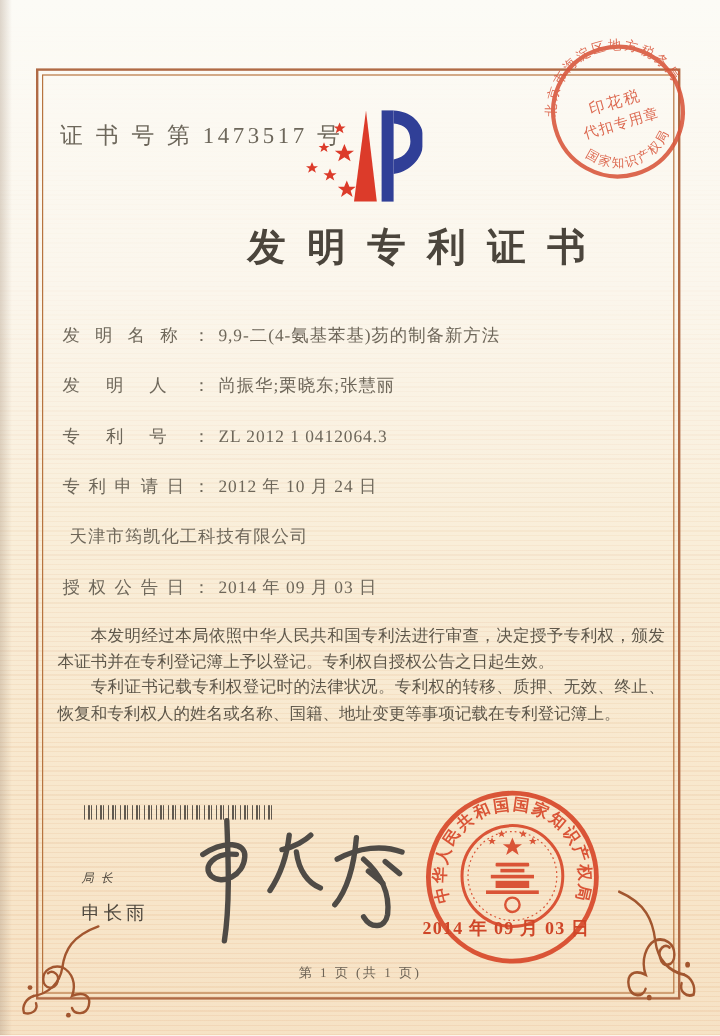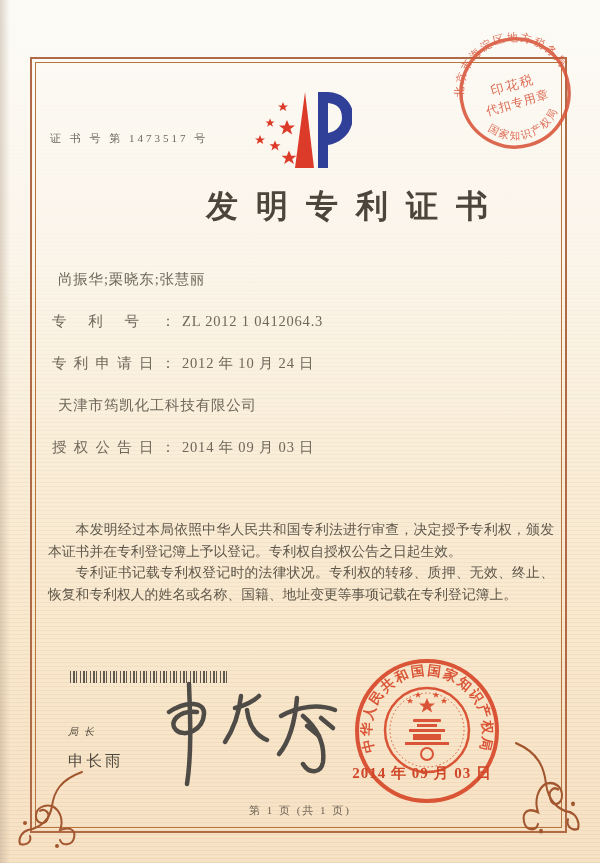--- a/index.html
+++ b/index.html
@@ -13,21 +13,21 @@
   .photo-edge{position:absolute;left:0;top:0;bottom:0;width:10px;z-index:40;pointer-events:none;
     background:linear-gradient(90deg,rgba(170,150,130,.38),rgba(170,150,130,0));}
   .waves{position:absolute;inset:0;z-index:0;
     background:repeating-linear-gradient(0deg,rgba(214,138,80,.12) 0 1px,transparent 1px 4px);
     -webkit-mask-image:linear-gradient(180deg,transparent 0%,rgba(0,0,0,.2) 30%,rgba(0,0,0,.75) 58%,#000 100%);
     mask-image:linear-gradient(180deg,transparent 0%,rgba(0,0,0,.2) 30%,rgba(0,0,0,.75) 58%,#000 100%);}
   .frame{position:absolute;left:30px;top:57px;width:533px;height:772px;
     border:2px solid #b06a45;z-index:1;}
   .frame::after{content:"";position:absolute;inset:3px;border:1px solid #b7743f;}
   .cert-number{position:absolute;left:50px;top:100px;z-index:3;
-    font-size:11px;letter-spacing:3px;color:#6d675b;margin-top:31px;}
+    font-size:19px;letter-spacing:3px;color:#6d675b;}
   .logo{position:absolute;left:248px;top:82px;z-index:3;}
   .tax-stamp{position:absolute;left:452px;top:30px;z-index:5;
     transform:rotate(-16deg);opacity:.88;}
   .title{position:absolute;left:0;top:185px;width:100%;z-index:3;text-align:center;
     font-size:32px;font-weight:700;letter-spacing:18px;text-indent:18px;color:#4b453c;padding-left:47px;}
   .fields{position:absolute;left:52px;top:270px;width:490px;z-index:3;
     display:flex;flex-direction:column;gap:23px;
     font-size:14.5px;color:#6e675a;letter-spacing:.8px;}
   .field-row{display:flex;align-items:baseline;}
   .f-label{display:inline-block;width:124px;flex:none;
@@ -92,20 +92,25 @@
       <textPath href="#tax-bot-arc" startOffset="50%">国家知识产权局</textPath>
     </text>
     <text x="63" y="59" text-anchor="middle" font-size="13" fill="#d8553a" letter-spacing="2">印花税</text>
     <text x="63" y="77" text-anchor="middle" font-size="12" fill="#d8553a" letter-spacing="1">代扣专用章</text>
   </svg>
 
   <div class="title">发明专利证书</div>
 
   <div class="fields">
     <div class="field-row">
+      <span class="f-label">发明名称：</span>
+      <span class="f-value">9,9-二(4-氨基苯基)芴的制备新方法</span>
+    </div>
+    <div class="field-row">
+      <span class="f-label">发明人：</span>
       <span class="f-value">尚振华;栗晓东;张慧丽</span>
     </div>
     <div class="field-row">
       <span class="f-label">专利号：</span>
       <span class="f-value">ZL 2012 1 0412064.3</span>
     </div>
     <div class="field-row">
       <span class="f-label">专利申请日：</span>
       <span class="f-value">2012 年 10 月 24 日</span>
     </div>

